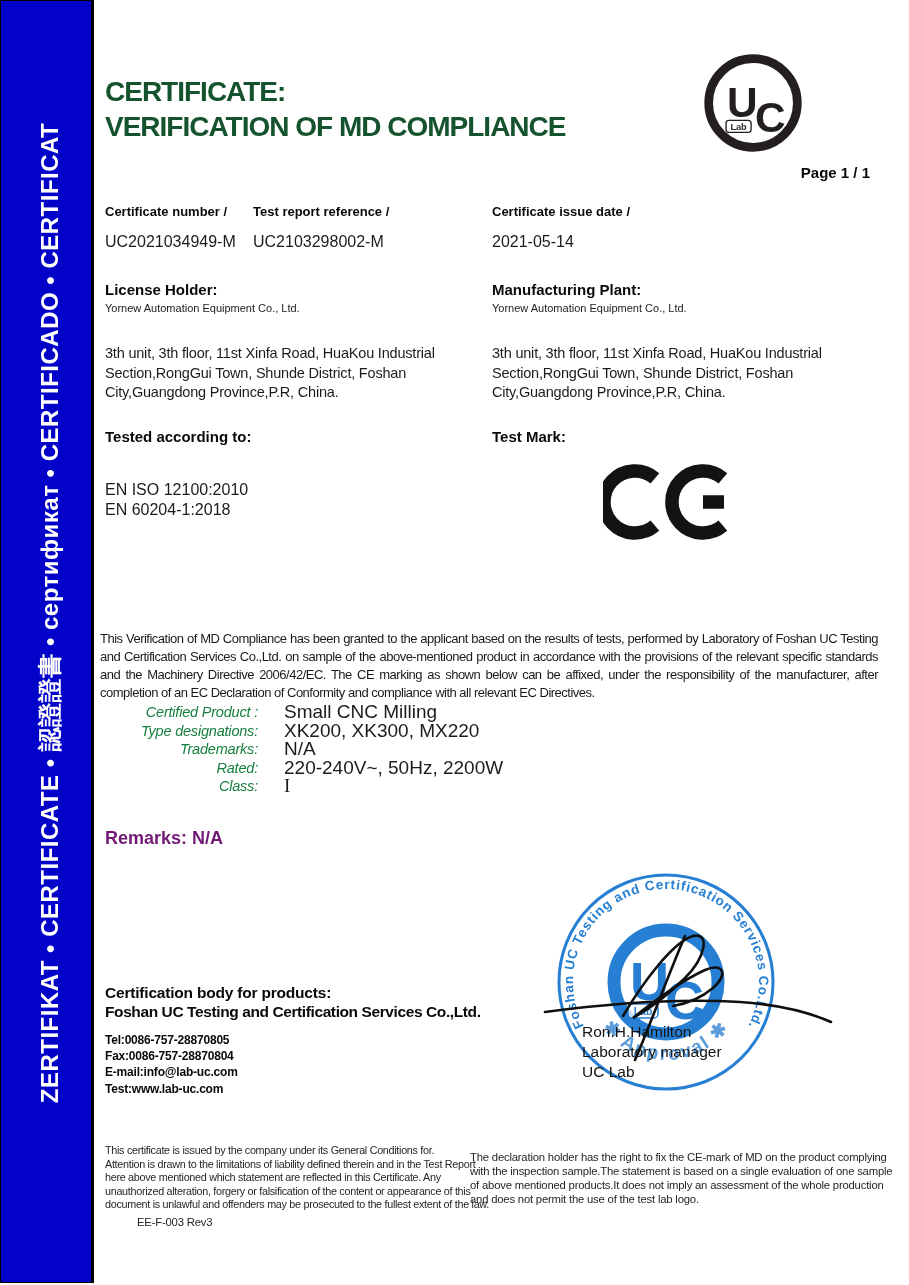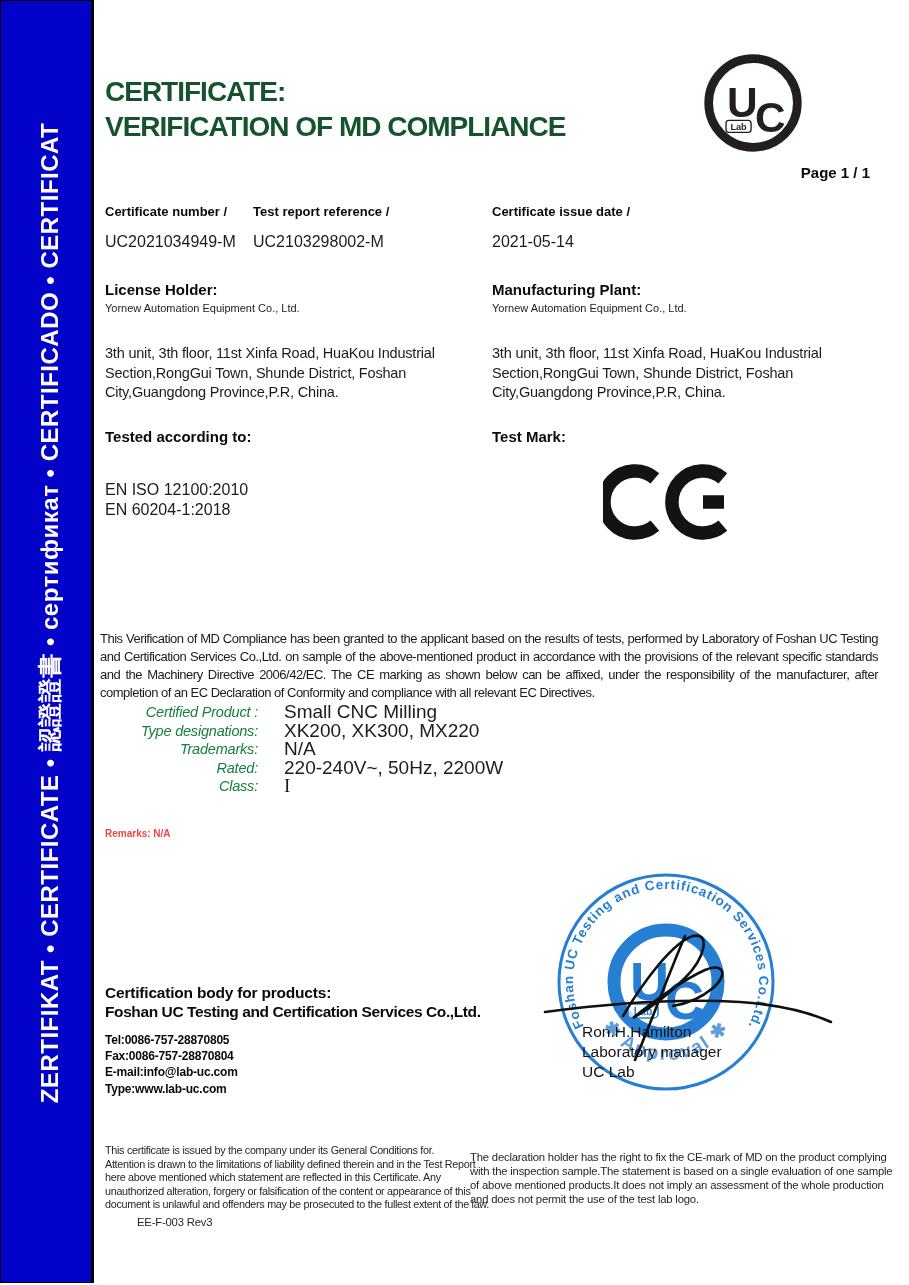--- a/index.html
+++ b/index.html
@@ -53,21 +53,21 @@
     font-size:13px; line-height:18px; letter-spacing:-0.5px;
     color:#1b1b1b; text-align:justify;
   }
 
   
   .product{left:105px; top:703px; width:480px;}
   .product-row{display:flex; line-height:18.6px;}
   .product-label{width:153px; text-align:right; font-weight:normal; font-style:italic; font-size:14.5px; color:#15803d; letter-spacing:-0.2px;}
   .product-value{margin-left:26px; font-size:19px;text-align:right;}
   .product-row.serif-value .product-value{font-family:"Liberation Serif", serif;}
-  .remarks{left:105px; top:828px; font-size:10px; font-weight:bold; color:#ef4444;text-align:center;}
+  .remarks{left:105px; top:828px; font-size:18px; font-weight:bold; color:#701a75;text-align:center;}
 
   
   .cb-heading{left:105px; top:984px; font-size:15.5px; font-weight:bold; letter-spacing:-0.2px; color:#0a0a0a; white-space:nowrap;}
   .cb-name{left:105px; top:1003px; font-size:15.5px; font-weight:bold; letter-spacing:-0.4px; color:#0a0a0a; white-space:nowrap;}
   .contacts{left:105px; top:1032px; font-size:12px; font-weight:bold; line-height:16.2px; letter-spacing:-0.2px; color:#0a0a0a;}
 
   
   .stamp{left:552px; top:868px; width:228px; height:228px; z-index:1; opacity:0.95;}
   .signature{left:535px; top:920px; width:300px; height:160px; z-index:3;}
   .signer{left:582px; top:1022px; z-index:2; font-size:15.5px; line-height:20px; color:#141414;}
@@ -160,21 +160,21 @@
     </div>
   </div>
   <div class="abs remarks">Remarks: N/A</div>
 
   <div class="abs cb-heading">Certification body for products:</div>
   <div class="abs cb-name">Foshan UC Testing and Certification Services Co.,Ltd.</div>
   <div class="abs contacts">
     <div>Tel:0086-757-28870805</div>
     <div>Fax:0086-757-28870804</div>
     <div>E-mail:info@lab-uc.com</div>
-    <div>Type:www.lab-uc.com</div>
+    <div>Test:www.lab-uc.com</div>
   </div>
 
   <svg class="abs stamp" viewBox="0 0 228 228">
     <circle cx="114" cy="114" r="107" fill="none" stroke="#1b79d1" stroke-width="3"></circle>
     <path id="arcTop" d="M 42.8 173.8 A 93 93 0 1 1 185.2 173.8" fill="none"></path>
     <path id="arcBottom" d="M 46.5 153 A 78 78 0 0 0 181.5 153" fill="none"></path>
     <text fill="#1b79d1" font-size="13.5" font-weight="bold" letter-spacing="0.8" text-anchor="middle">
       <textPath href="#arcTop" startOffset="50%">Foshan UC Testing and Certification Services Co.Ltd.</textPath>
     </text>
     <circle cx="114" cy="114" r="52" fill="none" stroke="#1b79d1" stroke-width="13"></circle>

